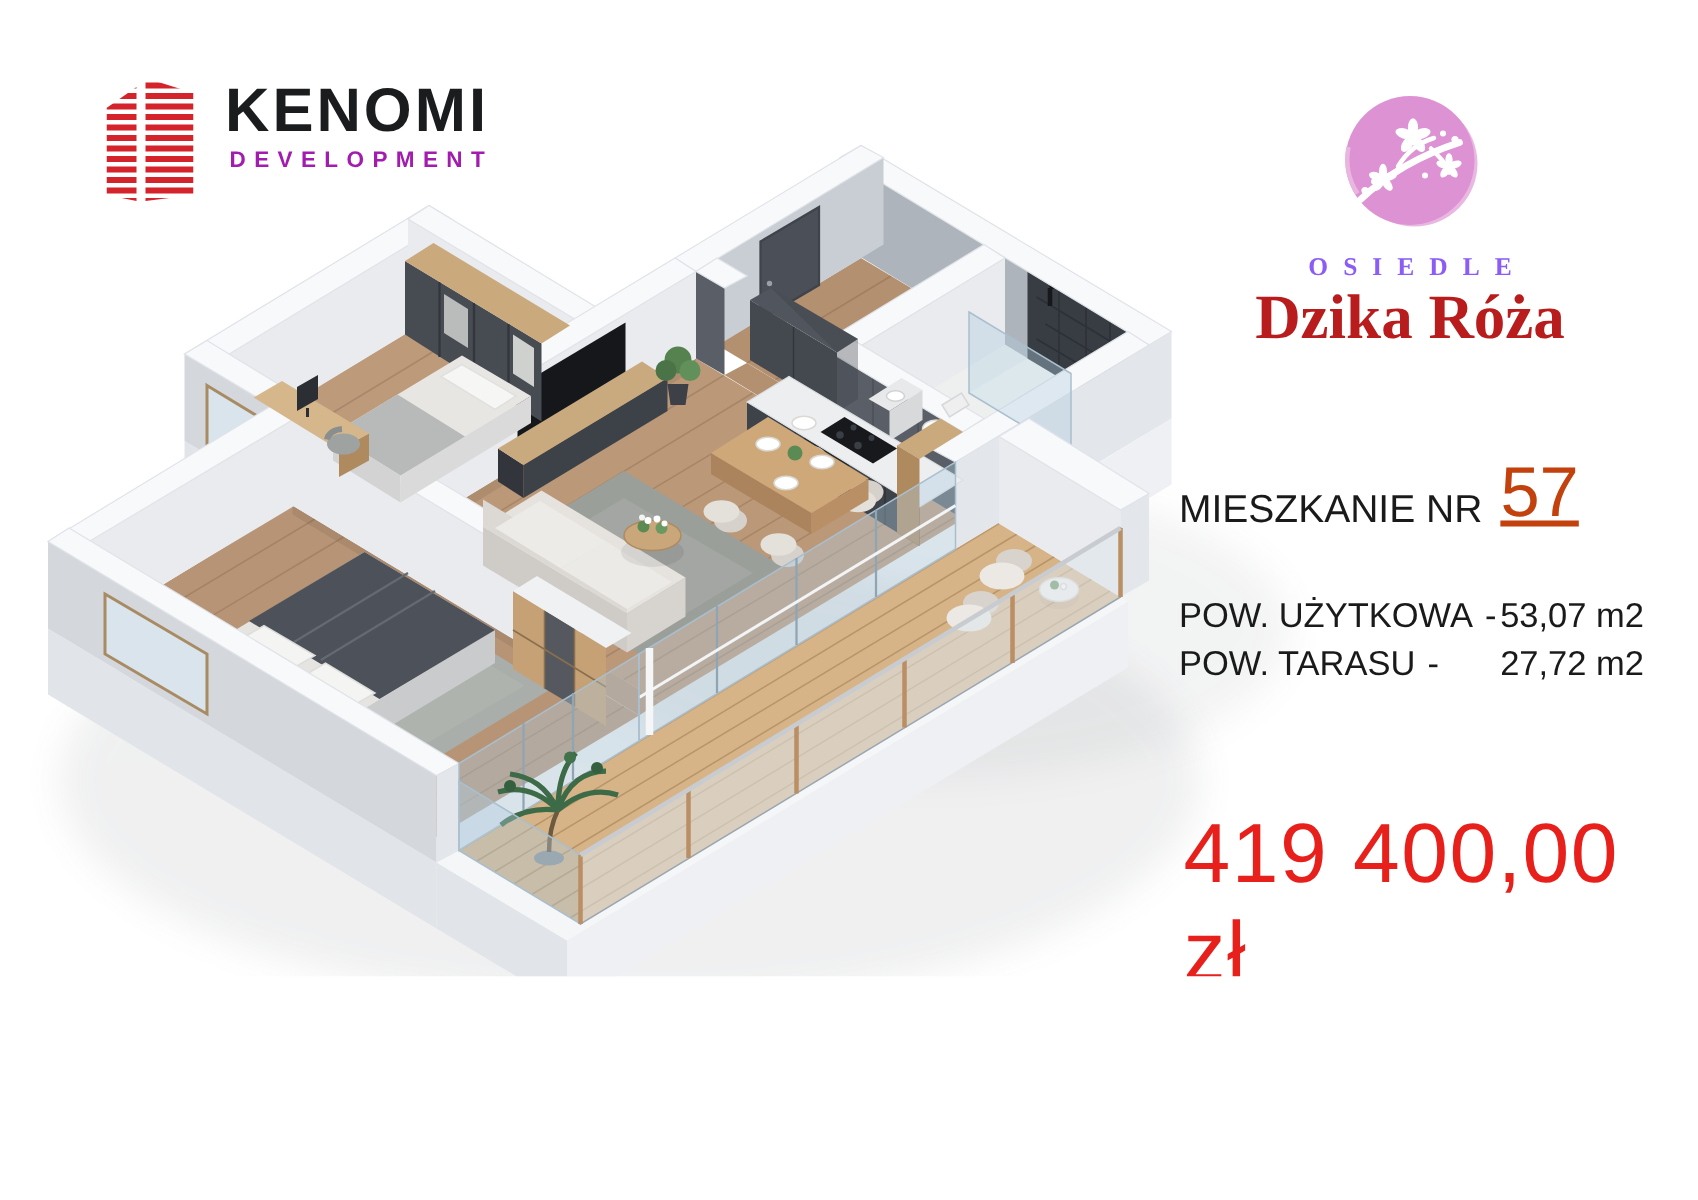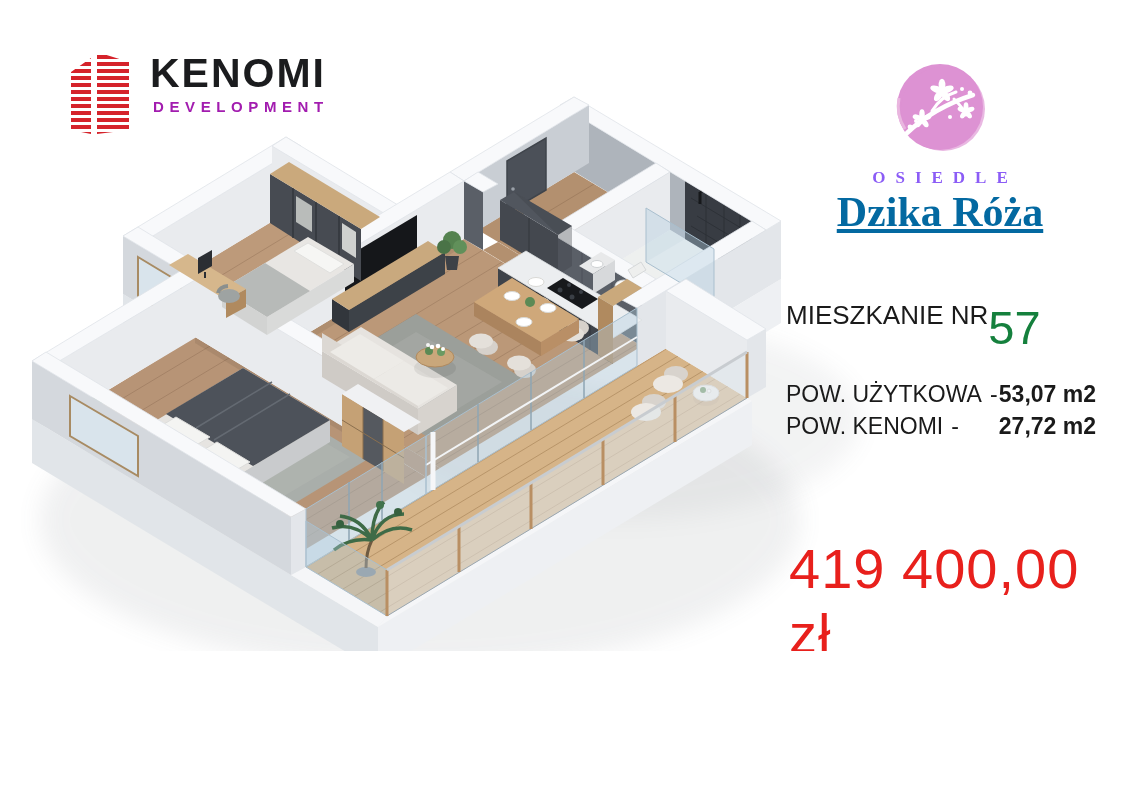--- a/index.html
+++ b/index.html
@@ -14,31 +14,31 @@
   .dev-name{position:absolute;left:86px;top:14px;font-size:41px;font-weight:bold;
             letter-spacing:2px;color:#1b1c1e;}
   .dev-sub{position:absolute;left:89px;top:62px;font-size:15px;font-weight:bold;
            letter-spacing:5.6px;color:#a21caf;}
 
   
   .estate-logo{position:absolute;left:845px;top:50px;width:190px;height:190px;z-index:2;text-align:center;}
   .estate-kicker{position:absolute;left:0;right:0;top:118px;font-family:"Liberation Serif",serif;
                  font-size:17px;font-weight:bold;letter-spacing:10px;color:#8b5cf6;text-indent:10px;}
   .estate-name{position:absolute;left:-40px;right:-40px;top:138px;font-family:"Liberation Serif",serif;
-               font-size:42px;font-weight:bold;color:#0369a1;text-decoration:underline;}
+               font-size:42px;font-weight:bold;color:#b91c1c;}
 
   
   .info{position:absolute;left:786px;top:300px;width:310px;z-index:2;color:#1a1a1a;}
-  .unit-line{display:flex;align-items:flex-start;}
+  .unit-line{display:flex;align-items:flex-end;gap:12px;}
   .unit-label{font-size:26px;}
-  .unit-number{font-size:47px;color:#15803d;}
-  .areas{margin-top:26px;display:flex;flex-direction:column;gap:5px;}
+  .unit-number{font-size:47px;color:#c2410c;text-decoration:underline;}
+  .areas{margin-top:42px;display:flex;flex-direction:column;gap:5px;}
   .area-row{display:flex;align-items:baseline;font-size:23px;}
   .area-sep{margin-left:8px;}
-  .area-value{margin-left:auto;text-align:left;font-weight:bold;}
+  .area-value{margin-left:auto;text-align:left;}
   .price{position:absolute;left:789px;top:536px;font-size:56px;color:#e8201c;z-index:2;letter-spacing:1px;}
 
   
   .wt{fill:#f8f9fb;stroke:#e0e3e8;stroke-width:0.8;}      
   .fv{fill:#e3e6ea;}                                       
   .fu{fill:#d4d8dd;}                                       
   .fiL{fill:#e9ebee;}                                      
   .fiM{fill:#c9ced4;}
   .fiG{fill:#aeb4bb;}                                      
   .fiD{fill:#5a5f67;}                                      
@@ -416,21 +416,21 @@
       <span class="unit-label">MIESZKANIE NR</span>
       <span class="unit-number">57</span>
     </div>
     <div class="areas">
       <div class="area-row">
         <span>POW. UŻYTKOWA</span>
         <span class="area-sep">-</span>
         <span class="area-value">53,07 m2</span>
       </div>
       <div class="area-row">
-        <span>POW. KENOMI</span>
+        <span>POW. TARASU</span>
         <span class="area-sep">-</span>
         <span class="area-value">27,72 m2</span>
       </div>
     </div>
   </div>
   <div class="price">419 400,00 zł</div>
 
 </div>
 
 </body></html>

